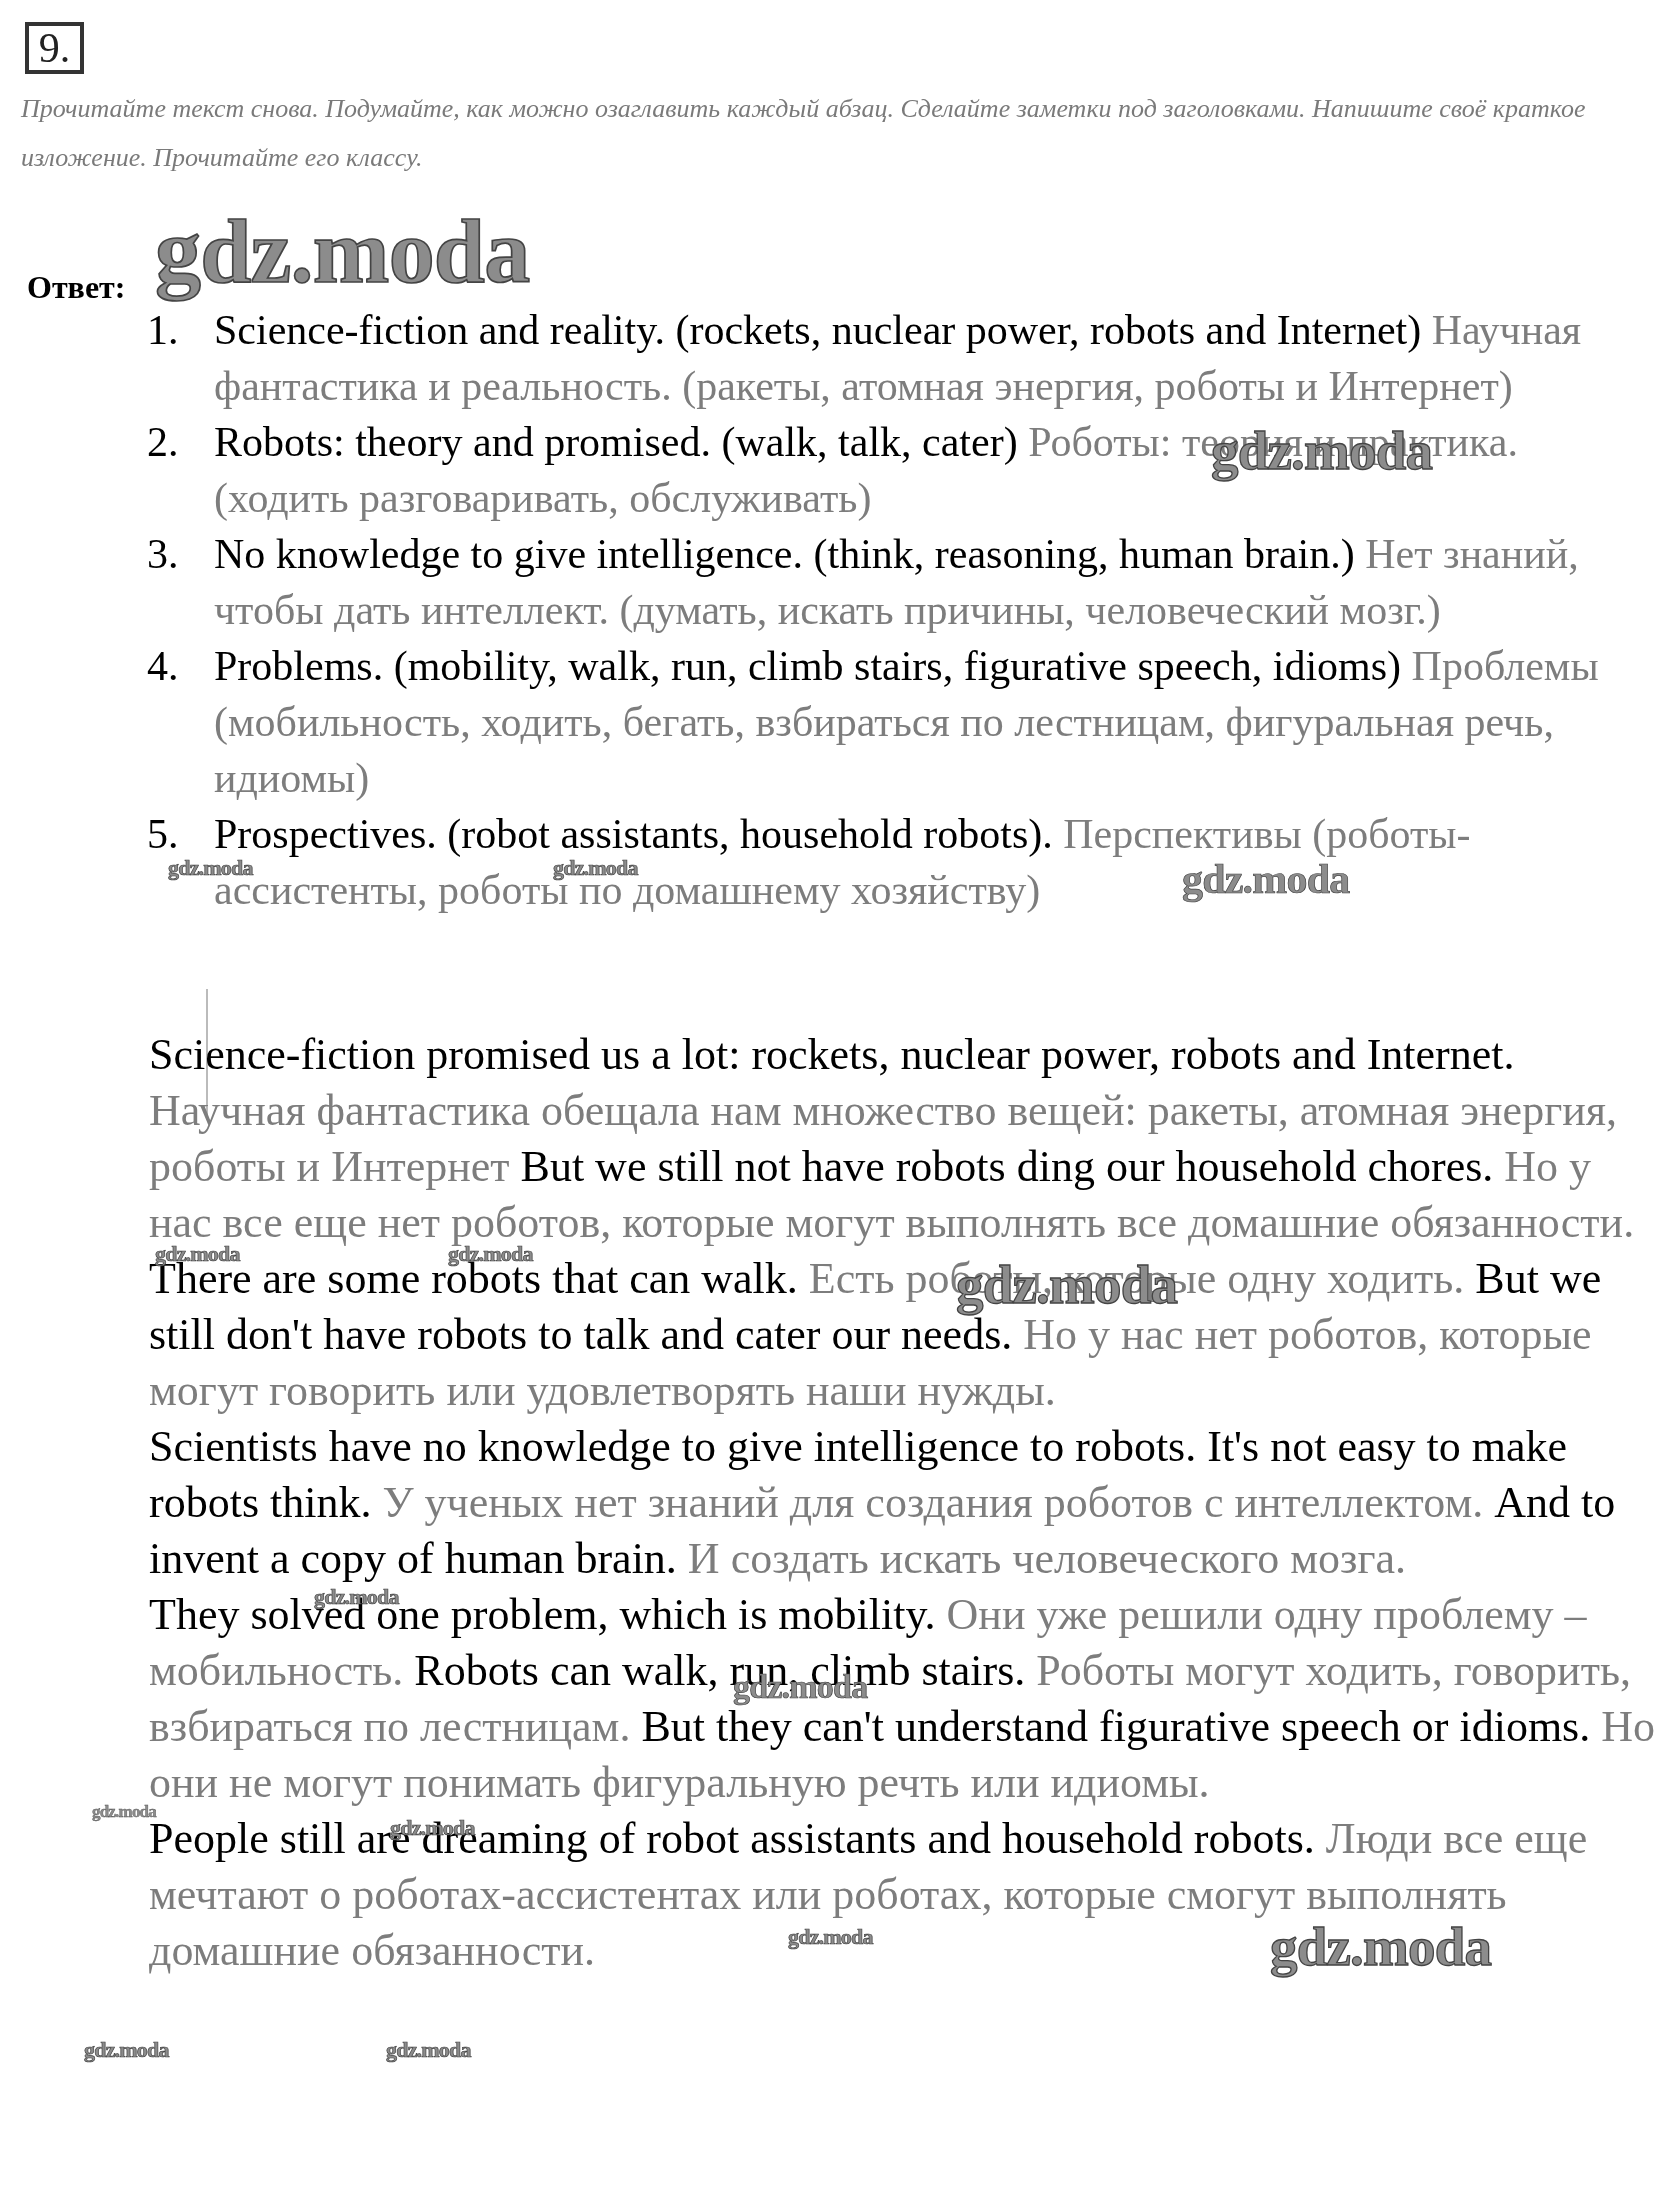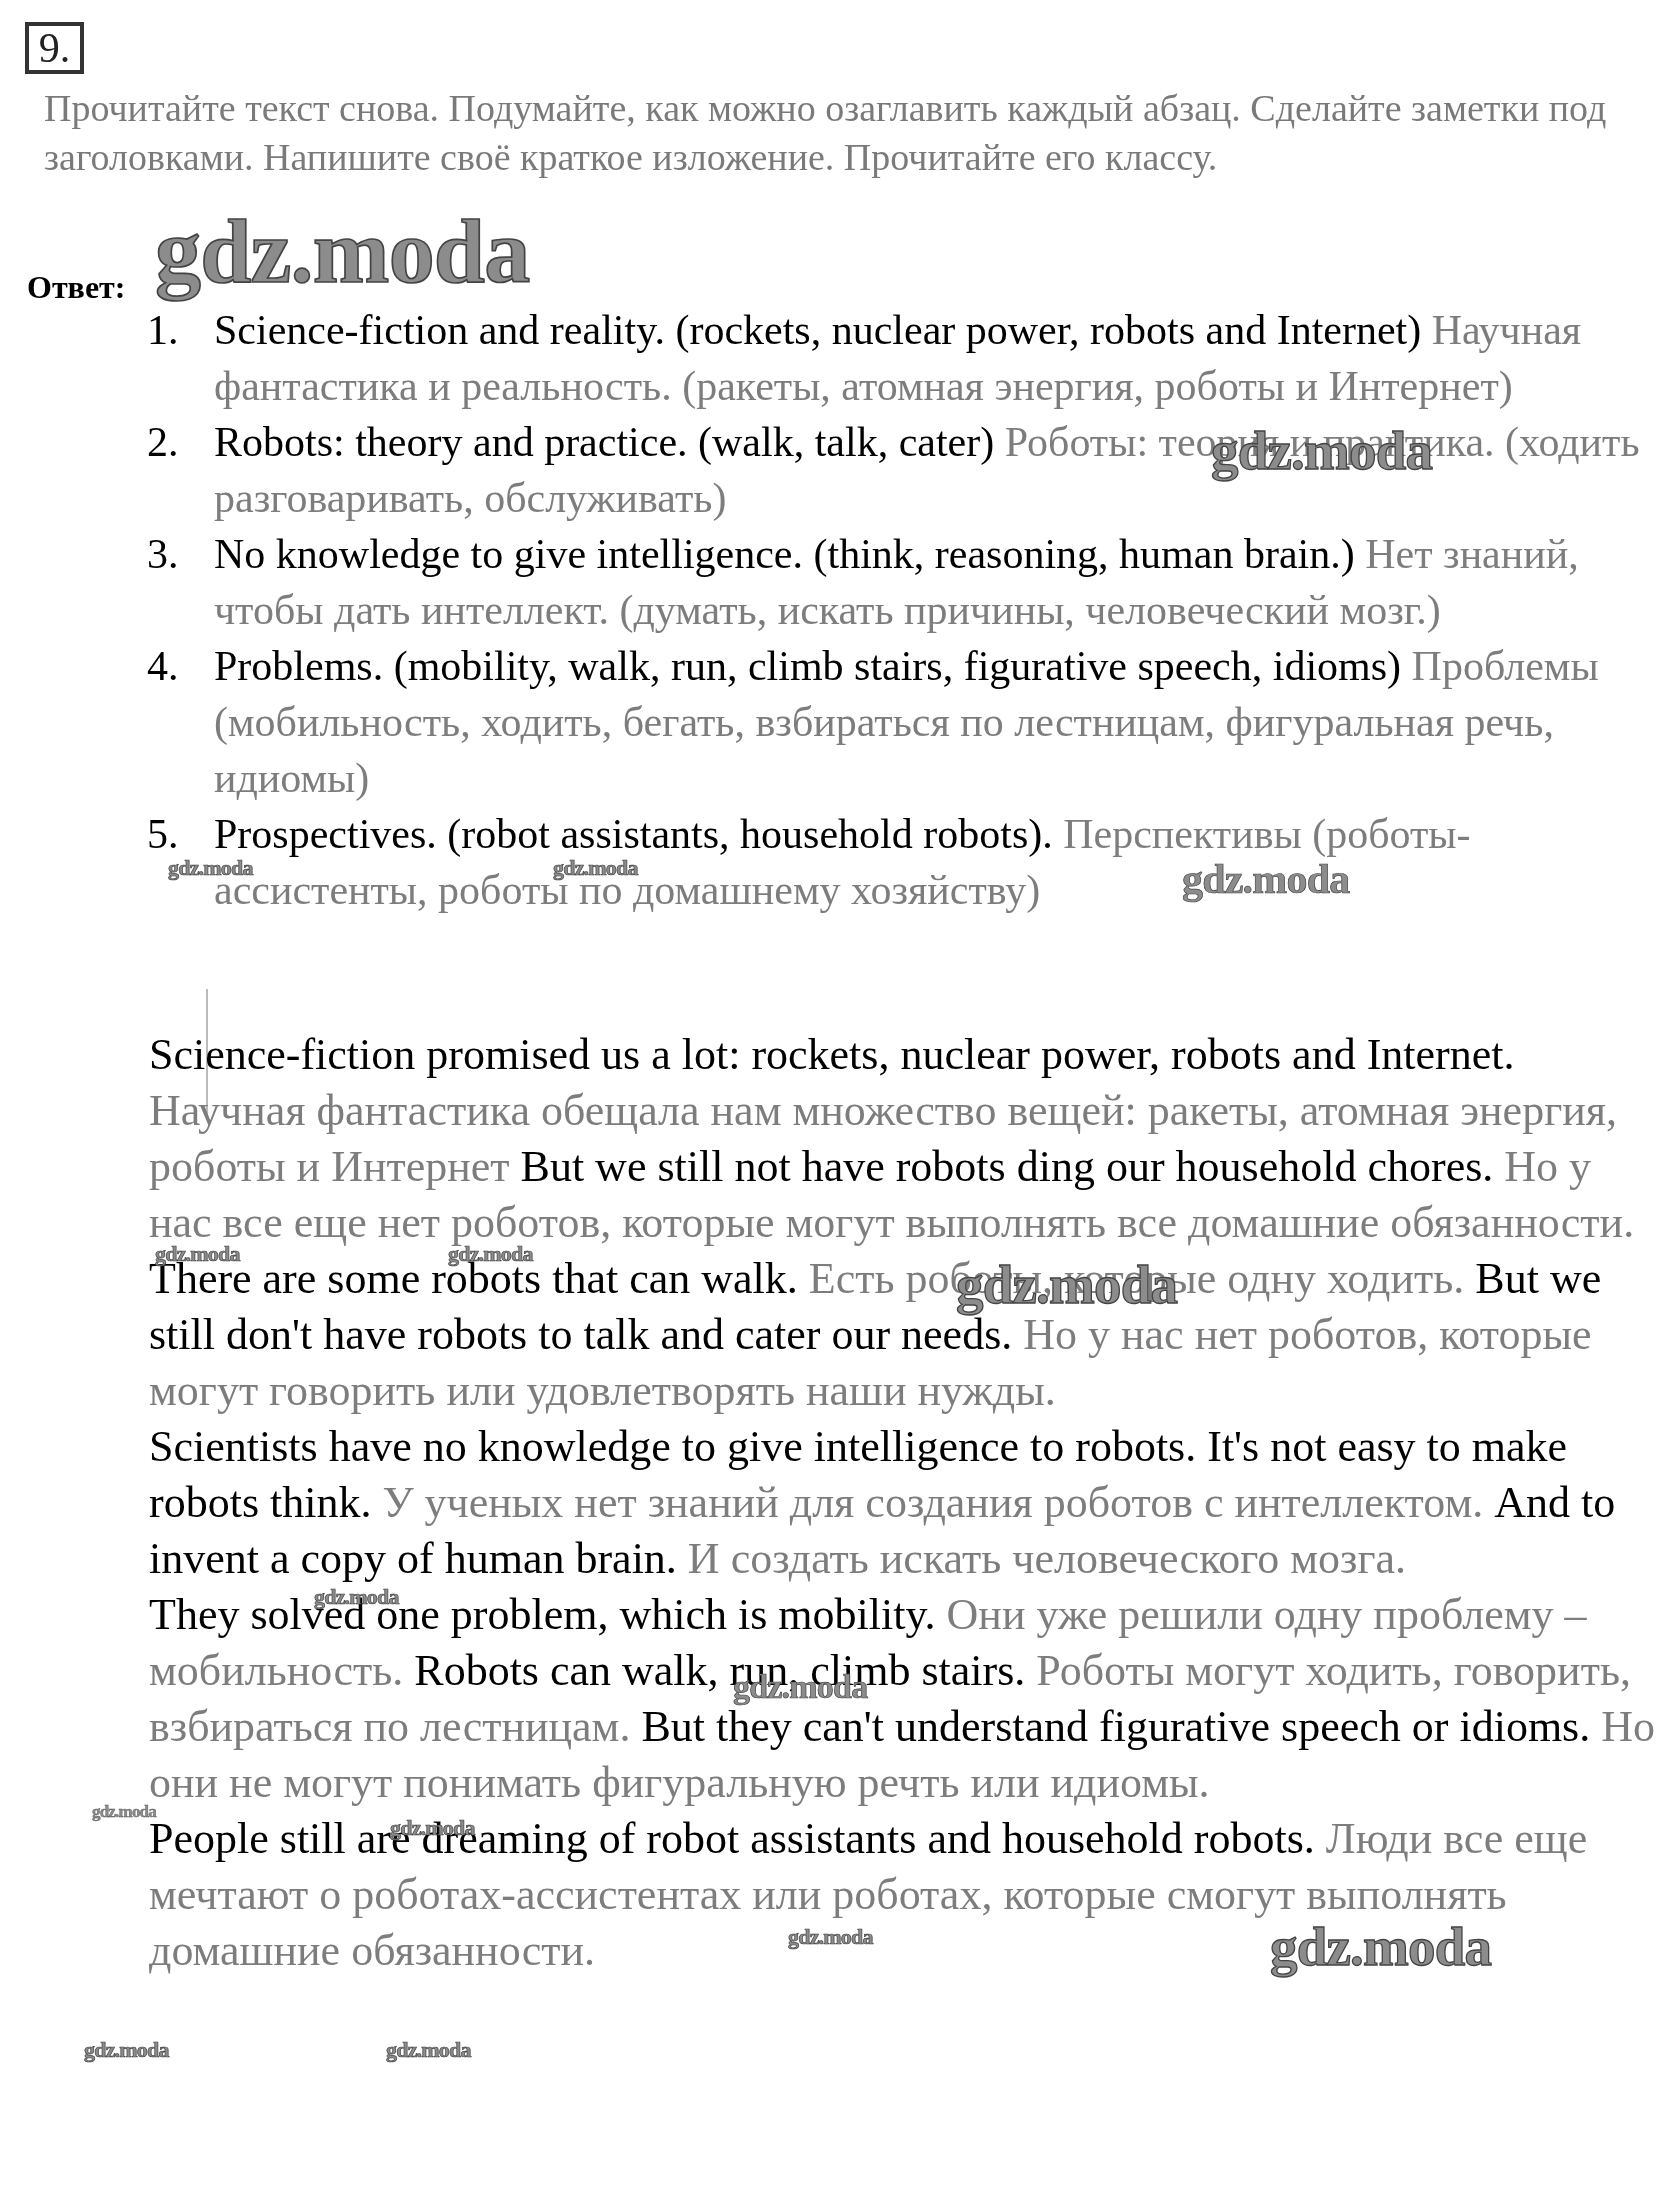--- a/index.html
+++ b/index.html
@@ -8,22 +8,22 @@
     font-family: "Liberation Serif", "DejaVu Serif", serif;
     color: #000;
   }
   .task-num {
     position: absolute; left: 25px; top: 22px;
     width: 59px; height: 52px; border: 4.2px solid #333;
     box-sizing: border-box;
     font-size: 42px; line-height: 44px; text-align: center; color: #222;
   }
   .instruction {
-    position: absolute; left: 44px; top: 84px; width: 1634px;
-    font-size: 38px; line-height: 49px; color: #7a7a7a;
+    position: absolute; left: 21px; top: 84px; width: 1634px;
+    font-style: italic; font-size: 26px; line-height: 49px; color: #7a7a7a;
   }
   .answer-label {
     position: absolute; left: 27px; top: 237px;
     font-weight: bold; font-size: 32px; color: #000; margin-top: 32px;
   }
   .wm {
     position: absolute; font-weight: bold; color: #8c8c8c;
     -webkit-text-stroke: 1.7px #444; letter-spacing: -0.8px; white-space: nowrap;
   }
   .wm.big { font-size: 92px; }
@@ -51,21 +51,21 @@
 </style>
 </head>
 <body>
 
 <div class="task-num">9.</div>
 <div class="instruction">Прочитайте текст снова. Подумайте, как можно озаглавить каждый абзац. Сделайте заметки под заголовками. Напишите своё краткое изложение. Прочитайте его классу.</div>
 <div class="answer-label">Ответ:</div>
 
 <ol class="list">
   <li><span class="num">1.</span><span class="en">Science-fiction and reality. (rockets, nuclear power, robots and Internet)</span> <span class="ru">Научная фантастика и реальность. (ракеты, атомная энергия, роботы и Интернет)</span></li>
-  <li><span class="num">2.</span><span class="en">Robots: theory and practice. (walk, talk, cater)</span> <span class="ru">Роботы: теория и практика. (ходить разговаривать, обслуживать)</span></li>
+  <li><span class="num">2.</span><span class="en">Robots: theory and promised. (walk, talk, cater)</span> <span class="ru">Роботы: теория и практика. (ходить разговаривать, обслуживать)</span></li>
   <li><span class="num">3.</span><span class="en">No knowledge to give intelligence. (think, reasoning, human brain.)</span> <span class="ru">Нет знаний, чтобы дать интеллект. (думать, искать причины, человеческий мозг.)</span></li>
   <li><span class="num">4.</span><span class="en">Problems. (mobility, walk, run, climb stairs, figurative speech, idioms)</span> <span class="ru">Проблемы (мобильность, ходить, бегать, взбираться по лестницам, фигуральная речь, идиомы)</span></li>
   <li><span class="num">5.</span><span class="en">Prospectives. (robot assistants, household robots).</span> <span class="ru">Перспективы (роботы-ассистенты, роботы по домашнему хозяйству)</span></li>
 </ol>
 
 <div class="marginline"></div>
 
 <div class="summary">
   <p>
     <span class="en">Science-fiction promised us a lot: rockets, nuclear power, robots and Internet.</span>

